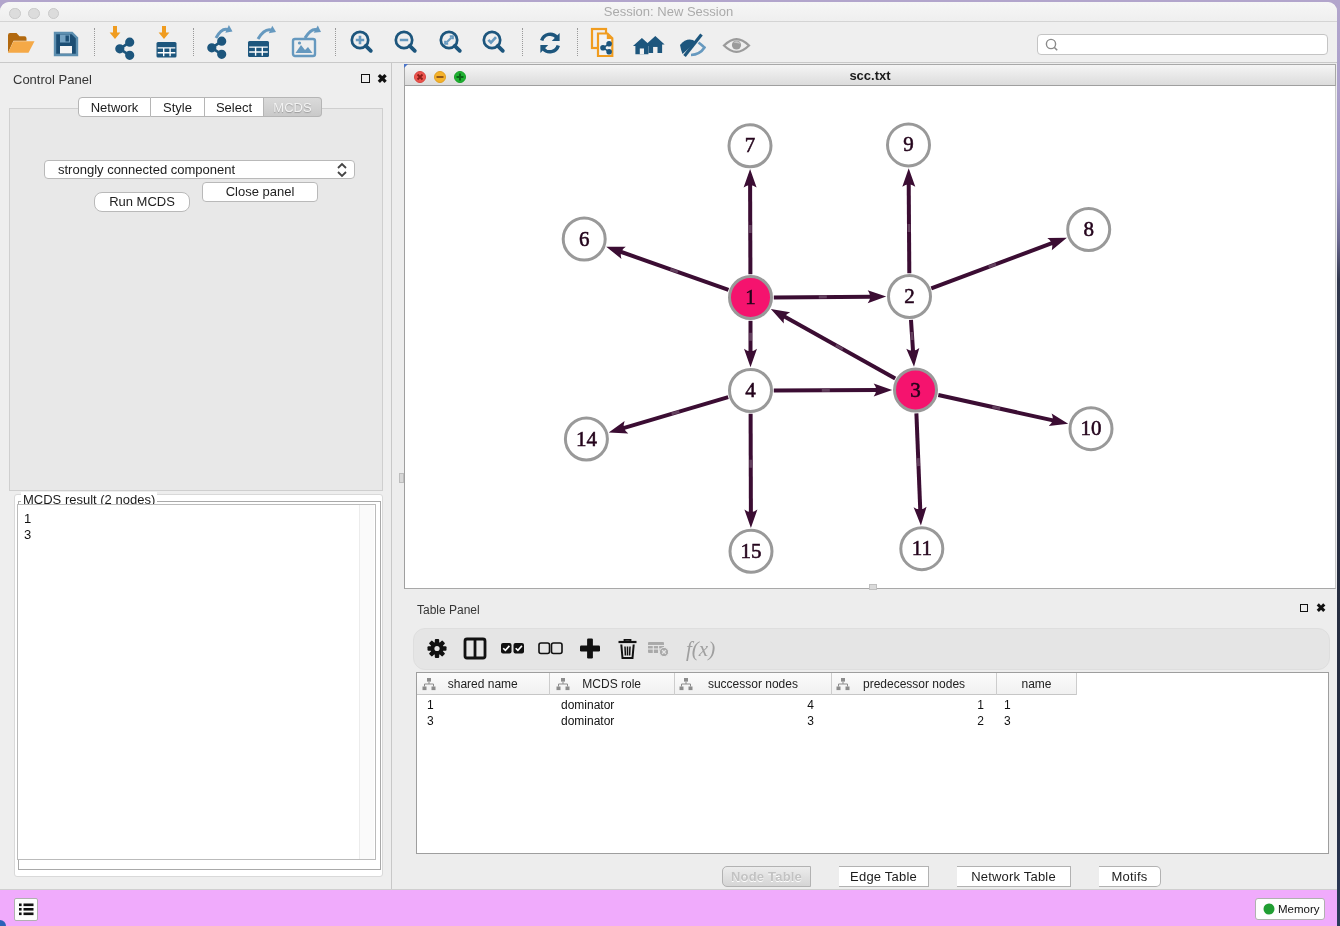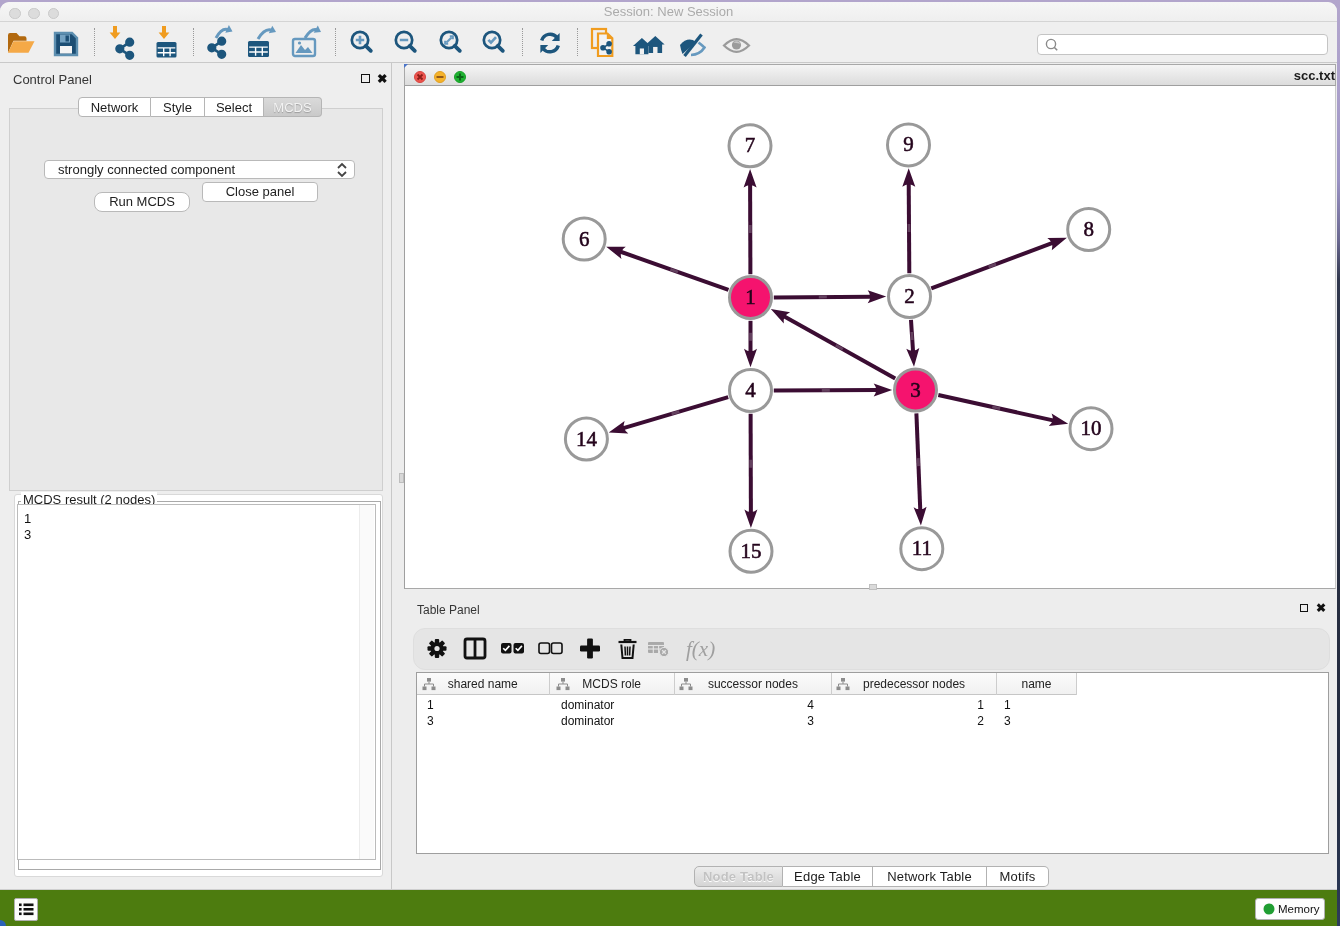--- a/index.html
+++ b/index.html
@@ -32,39 +32,39 @@
 #combo { left:44px; top:97px; width:311px; height:19px; background:#fff; border:1px solid #b9b9b9; border-radius:4px; font-size:13px; color:#222; line-height:17px; padding-left:13px; }
 .btn { position:absolute; height:20px; background:#fff; border:1px solid #b9b9b9; border-radius:4px; font-size:13px; color:#222; text-align:center; line-height:18px; }
 #mcdsbox { left:14px; top:431px; width:369px; height:383px; background:#fff; border:1px solid #d9d9d9; border-radius:3px; }
 #fieldset { left:3px; top:6px; width:363px; height:369px; border:1px solid #a9a9a9; }
 #fieldlabel { left:6px; top:-3px; background:#fff; font-size:13px; color:#1b1b1b; padding:0 2px; }
 #textarea { left:2px; top:9px; width:359px; height:356px; background:#fff; border:1px solid #bbb; font-size:13px; color:#111; line-height:16px; padding:6px 0 0 6px; }
 #tascroll { left:344px; top:10px; width:15px; height:354px; background:#fafafa; border-left:1px solid #ececec; }
 
 #netframe { left:404px; top:62px; width:932px; height:526px; }
 #nettitle { left:0; top:0; width:932px; height:22px; background:linear-gradient(#f5f5f5,#dcdcdc); border:1px solid #a8a8a8; border-bottom:1px solid #9f9f9f; }
-#netname { width:100%; text-align:right; font-size:13px; font-weight:bold; color:#1b1b1b; line-height:21px; }
+#netname { width:100%; text-align:center; font-size:13px; font-weight:bold; color:#1b1b1b; line-height:21px; }
 .light { position:absolute; top:5.5px; width:12px; height:12px; border-radius:50%; }
 #canvas { left:0; top:22px; width:932px; height:503px; background:#fff; border-left:1px solid #9f9f9f; border-right:1px solid #c9c9c9; border-bottom:1px solid #a8a8a8; }
 
 #tpanel { left:404px; top:590px; width:932px; height:297px; background:#ededed; }
 #tptitle { left:13px; top:11px; font-size:12px; color:#353535; }
 #ttoolbar { left:9px; top:36px; width:917px; height:42px; background:#e5e5e5; border-radius:12px; border:1px solid #dedede; }
 #ttable { left:12px; top:80px; width:913px; height:182px; background:#fff; border:1px solid #9e9e9e; }
 #thead { left:0; top:0; width:660px; height:22px; background:linear-gradient(#fbfbfb,#f1f1f1); border-bottom:1px solid #c6c6c6; }
 .hcell { position:absolute; top:0; height:22px; border-right:1px solid #cdcdcd; font-size:12px; color:#222; text-align:center; line-height:22px; }
 .hicon { position:absolute; top:5px; }
 .trow { position:absolute; font-size:12px; color:#111; height:16px; line-height:16px; }
 .btabs { position:absolute; top:274px; display:flex; height:21px; }
-.btab { border:1px solid #b2b2b2; border-left:none; background:#fff; font-size:13px; font-weight:normal; letter-spacing:0.2px; color:#1c1c1c; display:flex; align-items:center; justify-content:center; }
+.btab { border:1px solid #b2b2b2; border-left:none; background:#fff; font-size:13px; font-weight:normal; letter-spacing:0.2px; color:#1c1c1c; display:flex; align-items:center; justify-content:center;margin-left:28px; }
 .btab.first { border-left:1px solid #b2b2b2; border-radius:5px 0 0 5px; }
 .btab.last { border-radius:0 5px 5px 0; }
 .btab.sel { background:linear-gradient(#ececec,#d5d5d5); color:#c2c2c2; text-shadow:0 1px 0 #fff; font-weight:600; }
 
-#statusbar { left:0; top:887px; width:1337px; height:37px; background:#4d7c0f; border-top:1px solid #cfcfcf; }
+#statusbar { left:0; top:887px; width:1337px; height:37px; background:#f0abfc; border-top:1px solid #cfcfcf; }
 #listbtn { left:14px; top:8px; width:24px; height:23px; background:#fdfdfd; border:1px solid #b0b0b0; border-radius:2px; }
 #membtn { left:1255px; top:8px; width:70px; height:22px; background:#fdfdfd; border:1px solid #b0b0b0; border-radius:3px; font-size:11px; color:#111; }
 svg { position:absolute; overflow:visible; }
 </style>
 </head>
 <body>
 <div class="abs" id="topstrip"></div>
 <div class="abs" id="rightstrip"></div>
 <div class="abs" id="window">
   <div class="abs" id="titlebar">

